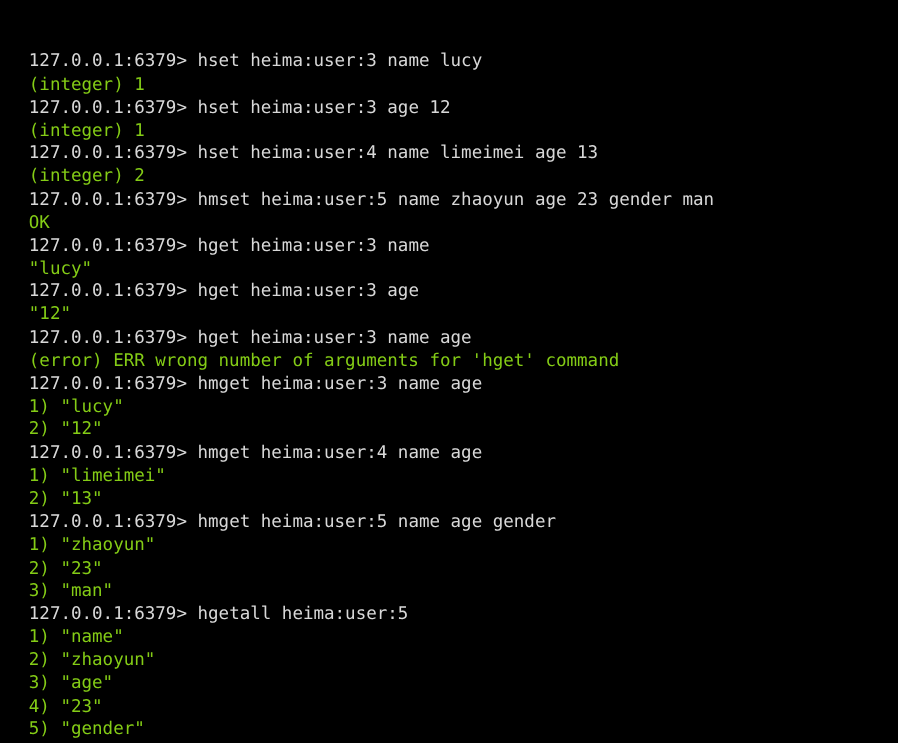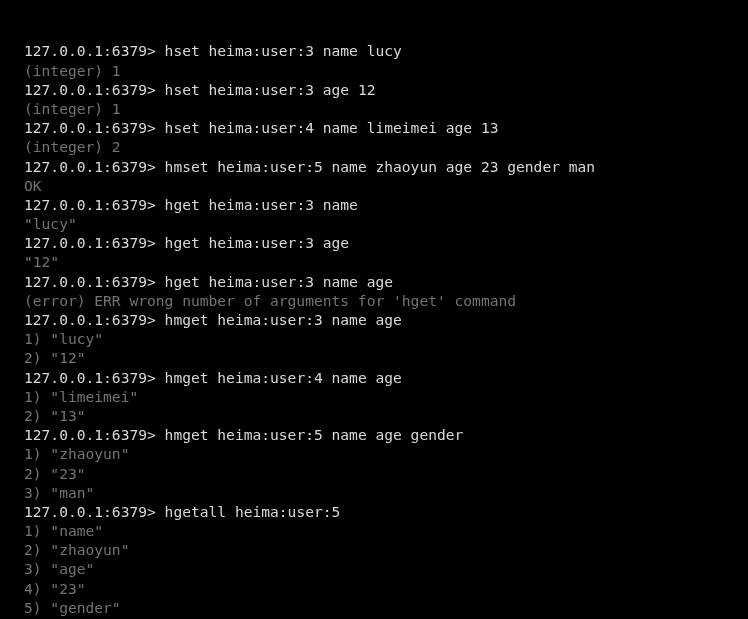--- a/index.html
+++ b/index.html
@@ -34,21 +34,21 @@
     white-space: pre;
     display: block;
   }
   .prompt-line .seg-prompt {
     color: #d8d8d8;
   }
   .prompt-line .seg-cmd {
     color: #d8d8d8;
   }
   .out-line {
-    color: #737373;
+    color: #84cc16;
   }
 </style>
 </head>
 <body>
 
 <div id="terminal" style="background: rgb(0, 0, 0); color: rgb(216, 216, 216); padding-left: 24px;">
   <div id="scrollback"><div class="line prompt-line"><span class="seg-prompt">127.0.0.1:6379&gt; </span><span class="seg-cmd">hset heima:user:3 name lucy</span></div><div class="line out-line">(integer) 1</div><div class="line prompt-line"><span class="seg-prompt">127.0.0.1:6379&gt; </span><span class="seg-cmd">hset heima:user:3 age 12</span></div><div class="line out-line">(integer) 1</div><div class="line prompt-line"><span class="seg-prompt">127.0.0.1:6379&gt; </span><span class="seg-cmd">hset heima:user:4 name limeimei age 13</span></div><div class="line out-line">(integer) 2</div><div class="line prompt-line"><span class="seg-prompt">127.0.0.1:6379&gt; </span><span class="seg-cmd">hmset heima:user:5 name zhaoyun age 23 gender man</span></div><div class="line out-line">OK</div><div class="line prompt-line"><span class="seg-prompt">127.0.0.1:6379&gt; </span><span class="seg-cmd">hget heima:user:3 name</span></div><div class="line out-line">"lucy"</div><div class="line prompt-line"><span class="seg-prompt">127.0.0.1:6379&gt; </span><span class="seg-cmd">hget heima:user:3 age</span></div><div class="line out-line">"12"</div><div class="line prompt-line"><span class="seg-prompt">127.0.0.1:6379&gt; </span><span class="seg-cmd">hget heima:user:3 name age</span></div><div class="line out-line">(error) ERR wrong number of arguments for 'hget' command</div><div class="line prompt-line"><span class="seg-prompt">127.0.0.1:6379&gt; </span><span class="seg-cmd">hmget heima:user:3 name age</span></div><div class="line out-line">1) "lucy"</div><div class="line out-line">2) "12"</div><div class="line prompt-line"><span class="seg-prompt">127.0.0.1:6379&gt; </span><span class="seg-cmd">hmget heima:user:4 name age</span></div><div class="line out-line">1) "limeimei"</div><div class="line out-line">2) "13"</div><div class="line prompt-line"><span class="seg-prompt">127.0.0.1:6379&gt; </span><span class="seg-cmd">hmget heima:user:5 name age gender</span></div><div class="line out-line">1) "zhaoyun"</div><div class="line out-line">2) "23"</div><div class="line out-line">3) "man"</div><div class="line prompt-line"><span class="seg-prompt">127.0.0.1:6379&gt; </span><span class="seg-cmd">hgetall heima:user:5</span></div><div class="line out-line">1) "name"</div><div class="line out-line">2) "zhaoyun"</div><div class="line out-line">3) "age"</div><div class="line out-line">4) "23"</div><div class="line out-line">5) "gender"</div><div class="line out-line">6) "man"</div></div>
 </div>
 
 </body></html>

